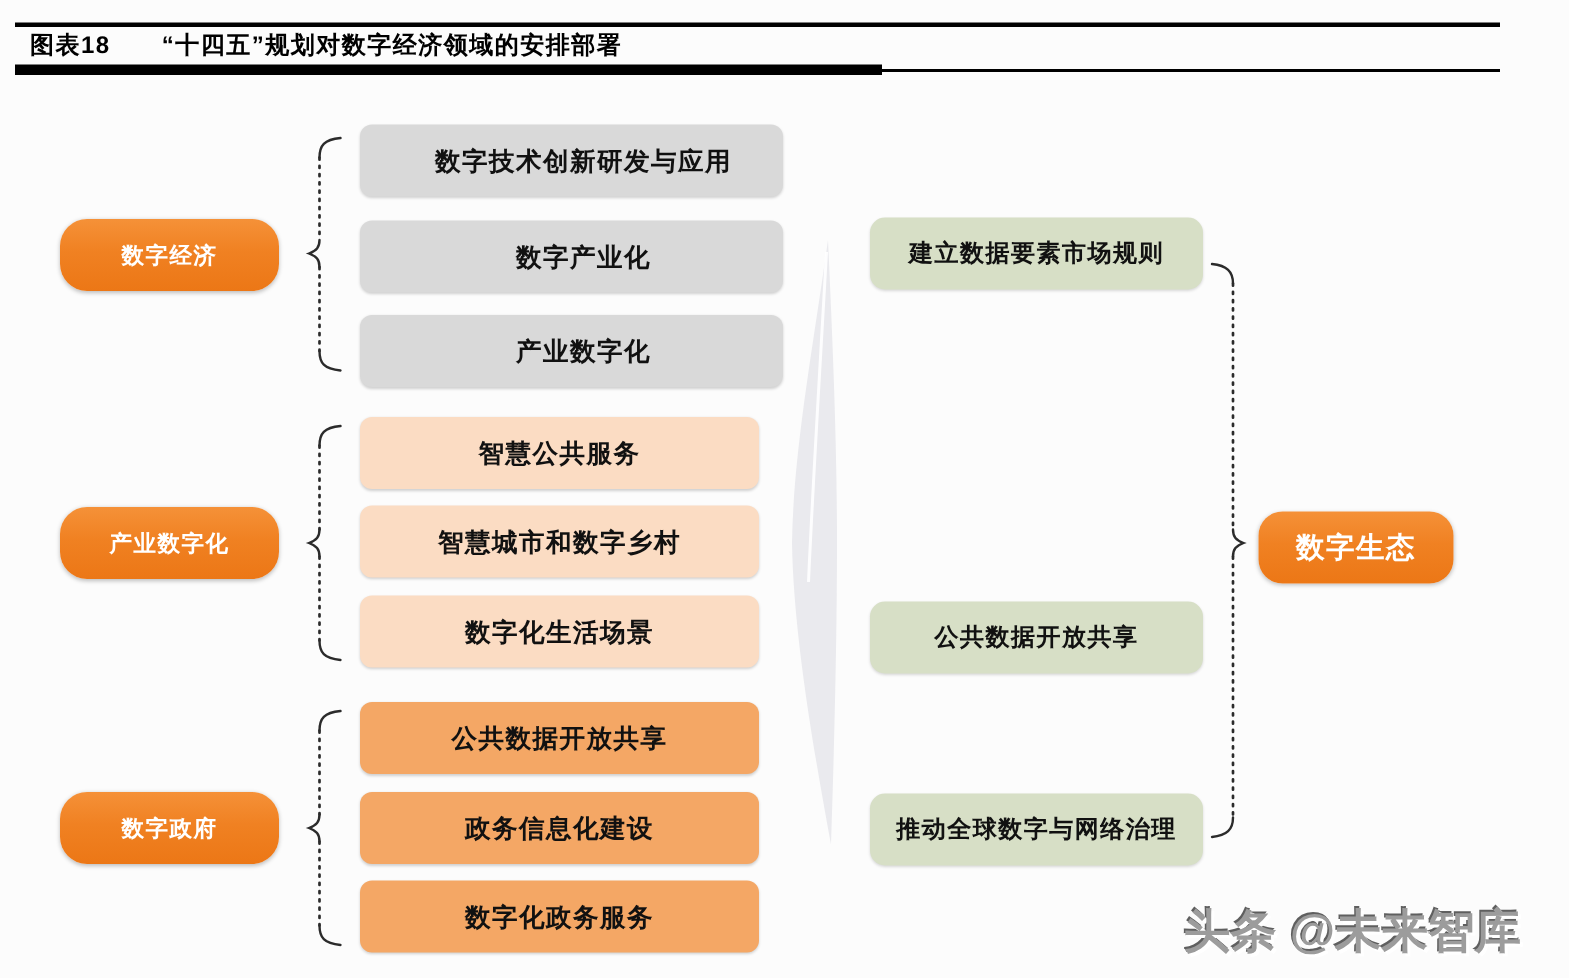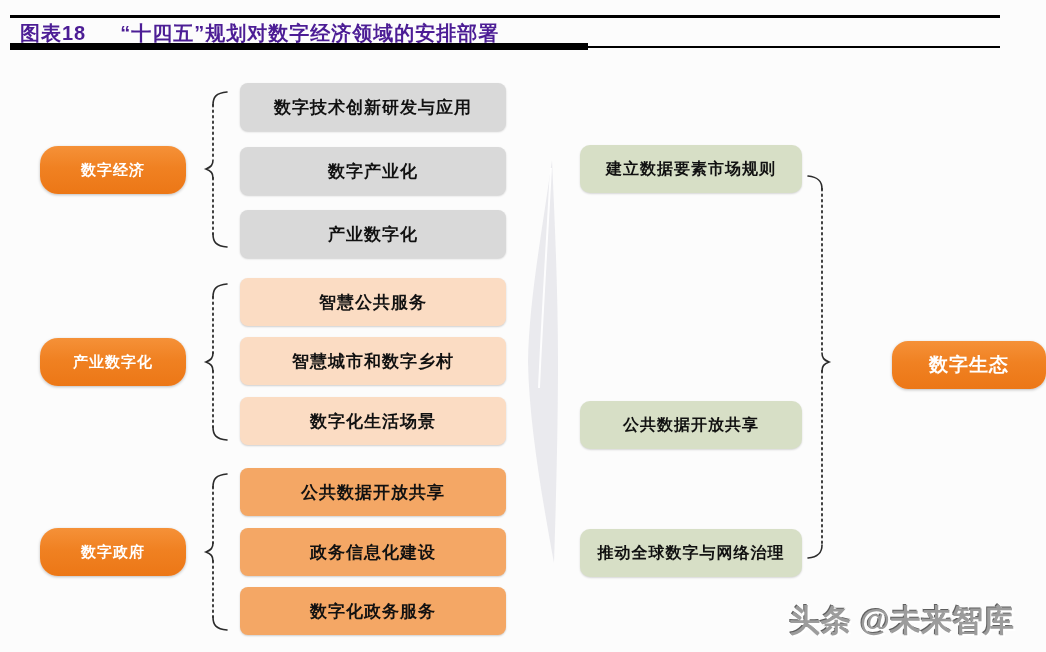--- a/index.html
+++ b/index.html
@@ -14,36 +14,36 @@
   .stage{
     position:relative;width:1046px;height:652px;overflow:hidden;
     background:#fcfcfc;
     font-family:"Liberation Sans","DejaVu Sans",sans-serif;
   }
   
   .rule-top{position:absolute;left:10px;top:15px;width:990px;height:3px;background:#000;}
   .rule-thin{position:absolute;left:10px;top:46px;width:990px;height:2px;background:#000;}
   .rule-thick{position:absolute;left:10px;top:43px;width:578px;height:7px;background:#000;}
   .hdr{position:absolute;left:20px;top:20px;width:980px;height:24px;
-       color:#4c1d95;font-weight:bold;font-size:20px;letter-spacing:1px;white-space:nowrap;}
+       color:#000000;font-weight:bold;font-size:16px;letter-spacing:1px;white-space:nowrap;}
   .hdr .fig{margin-right:34px;}
   
   .box{position:absolute;display:flex;align-items:center;justify-content:center;
        font-weight:bold;letter-spacing:1px;text-align:center;}
   .cat{left:40px;width:146px;height:48px;border-radius:18px;color:#fff;font-size:15px;
        background:linear-gradient(180deg,#f59138 0%,var(--accent-orange) 45%,#ec7716 100%);
        box-shadow:0 1px 3px rgba(0,0,0,.25);}
   .mid{left:240px;width:266px;height:48px;border-radius:8px;color:var(--text-dark);
        font-size:17px;box-shadow:0 1px 2px rgba(0,0,0,.18);}
-  .mid.g1{background:var(--box-gray);}
+  .mid.g1{background:var(--box-gray);padding-left:16px;}
   .mid.g2{background:var(--box-peach);}
   .mid.g3{background:var(--box-orange-light);}
   .grn{left:580px;width:222px;height:48px;border-radius:10px;color:var(--text-dark);
        font-size:16px;background:var(--box-green);box-shadow:0 1px 2px rgba(0,0,0,.15);}
-  .eco{left:892px;top:341px;width:154px;height:48px;border-radius:16px;color:#fff;font-size:19px;
+  .eco{left:839px;top:341px;width:130px;height:48px;border-radius:16px;color:#fff;font-size:19px;
        background:linear-gradient(180deg,#f59138 0%,var(--accent-orange) 45%,#ec7716 100%);
        box-shadow:0 1px 3px rgba(0,0,0,.25);}
   
   .connectors{position:absolute;left:0;top:0;width:1046px;height:652px;pointer-events:none;}
   .connectors .solid{fill:none;stroke:#2b2b2b;stroke-width:1.6;stroke-linecap:round;}
   .connectors .dot{fill:none;stroke:#2b2b2b;stroke-width:1.8;stroke-linecap:round;
                    stroke-dasharray:1.5 4;}
   
   .wm{position:absolute;right:32px;top:600px;font-size:31px;font-weight:bold;white-space:nowrap;
       color:#9c9c9c;

